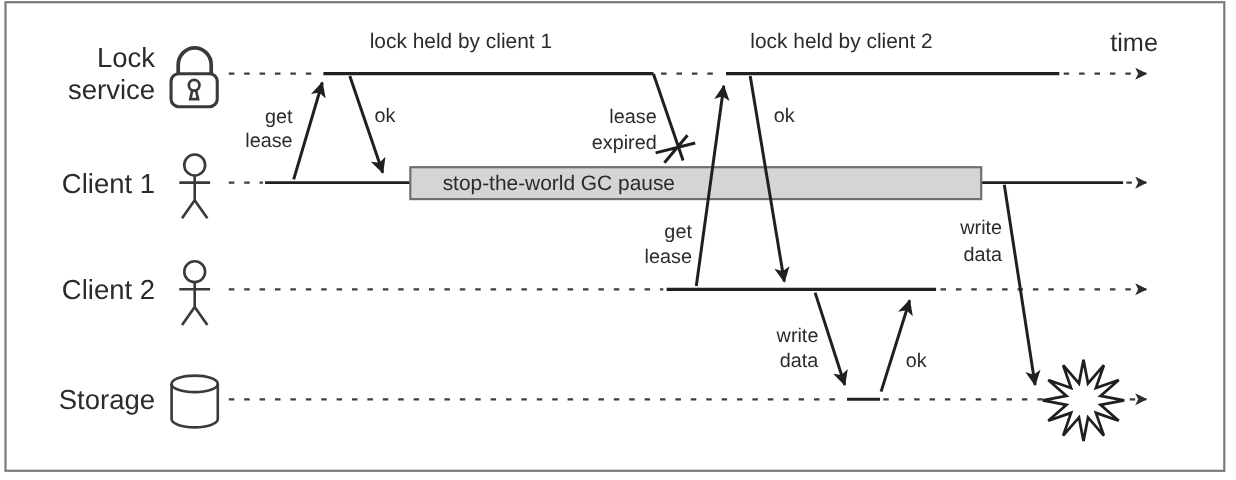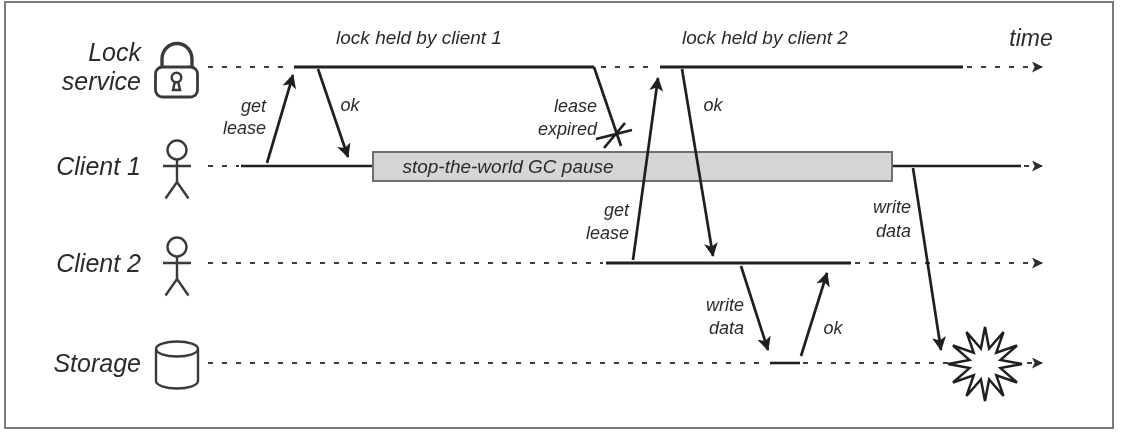--- a/index.html
+++ b/index.html
@@ -9,21 +9,20 @@
     height: 436px;
     background: #ffffff;
     overflow: hidden;
     font-family: "Liberation Sans", sans-serif;
   }
   .figure-wrap {
     position: relative;
     width: 1124px;
     height: 371px;
     background: #ffffff;
-    font-style: italic;
   }
   svg { display: block; }
   text {
     fill: #2b2b2b;
     font-family: "Liberation Sans", sans-serif;
   }
   .lane-label   { font-size: 25px; }
   .annotation   { font-size: 19px; }
   .time-label   { font-size: 23px; }
   .msg-label    { font-size: 18px; }

